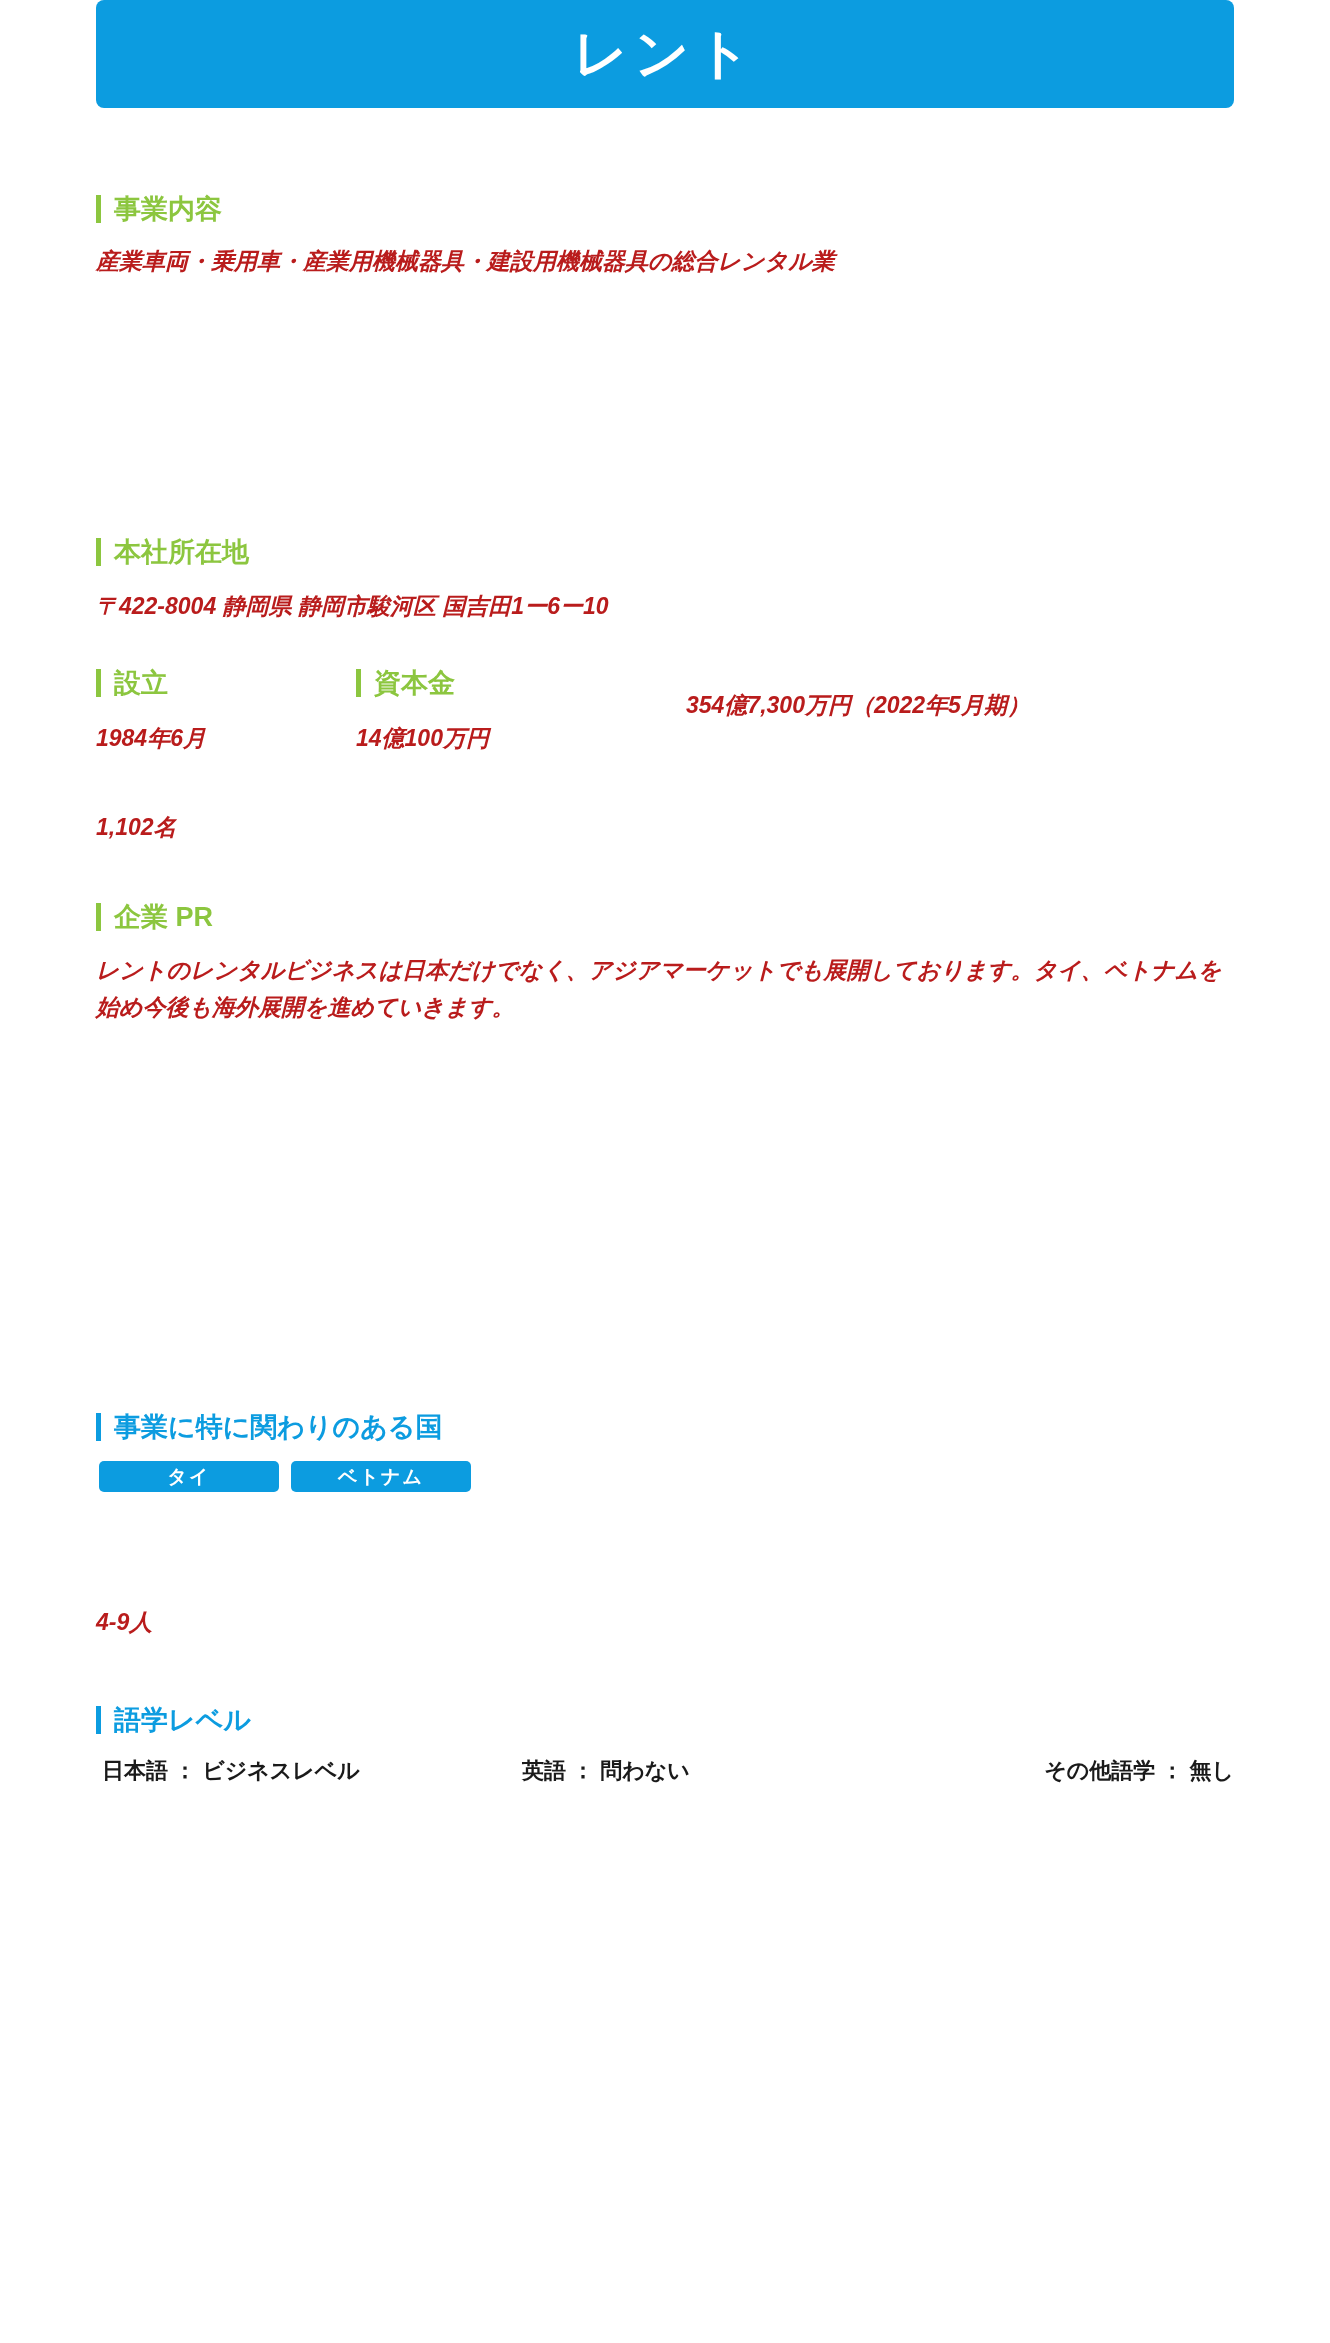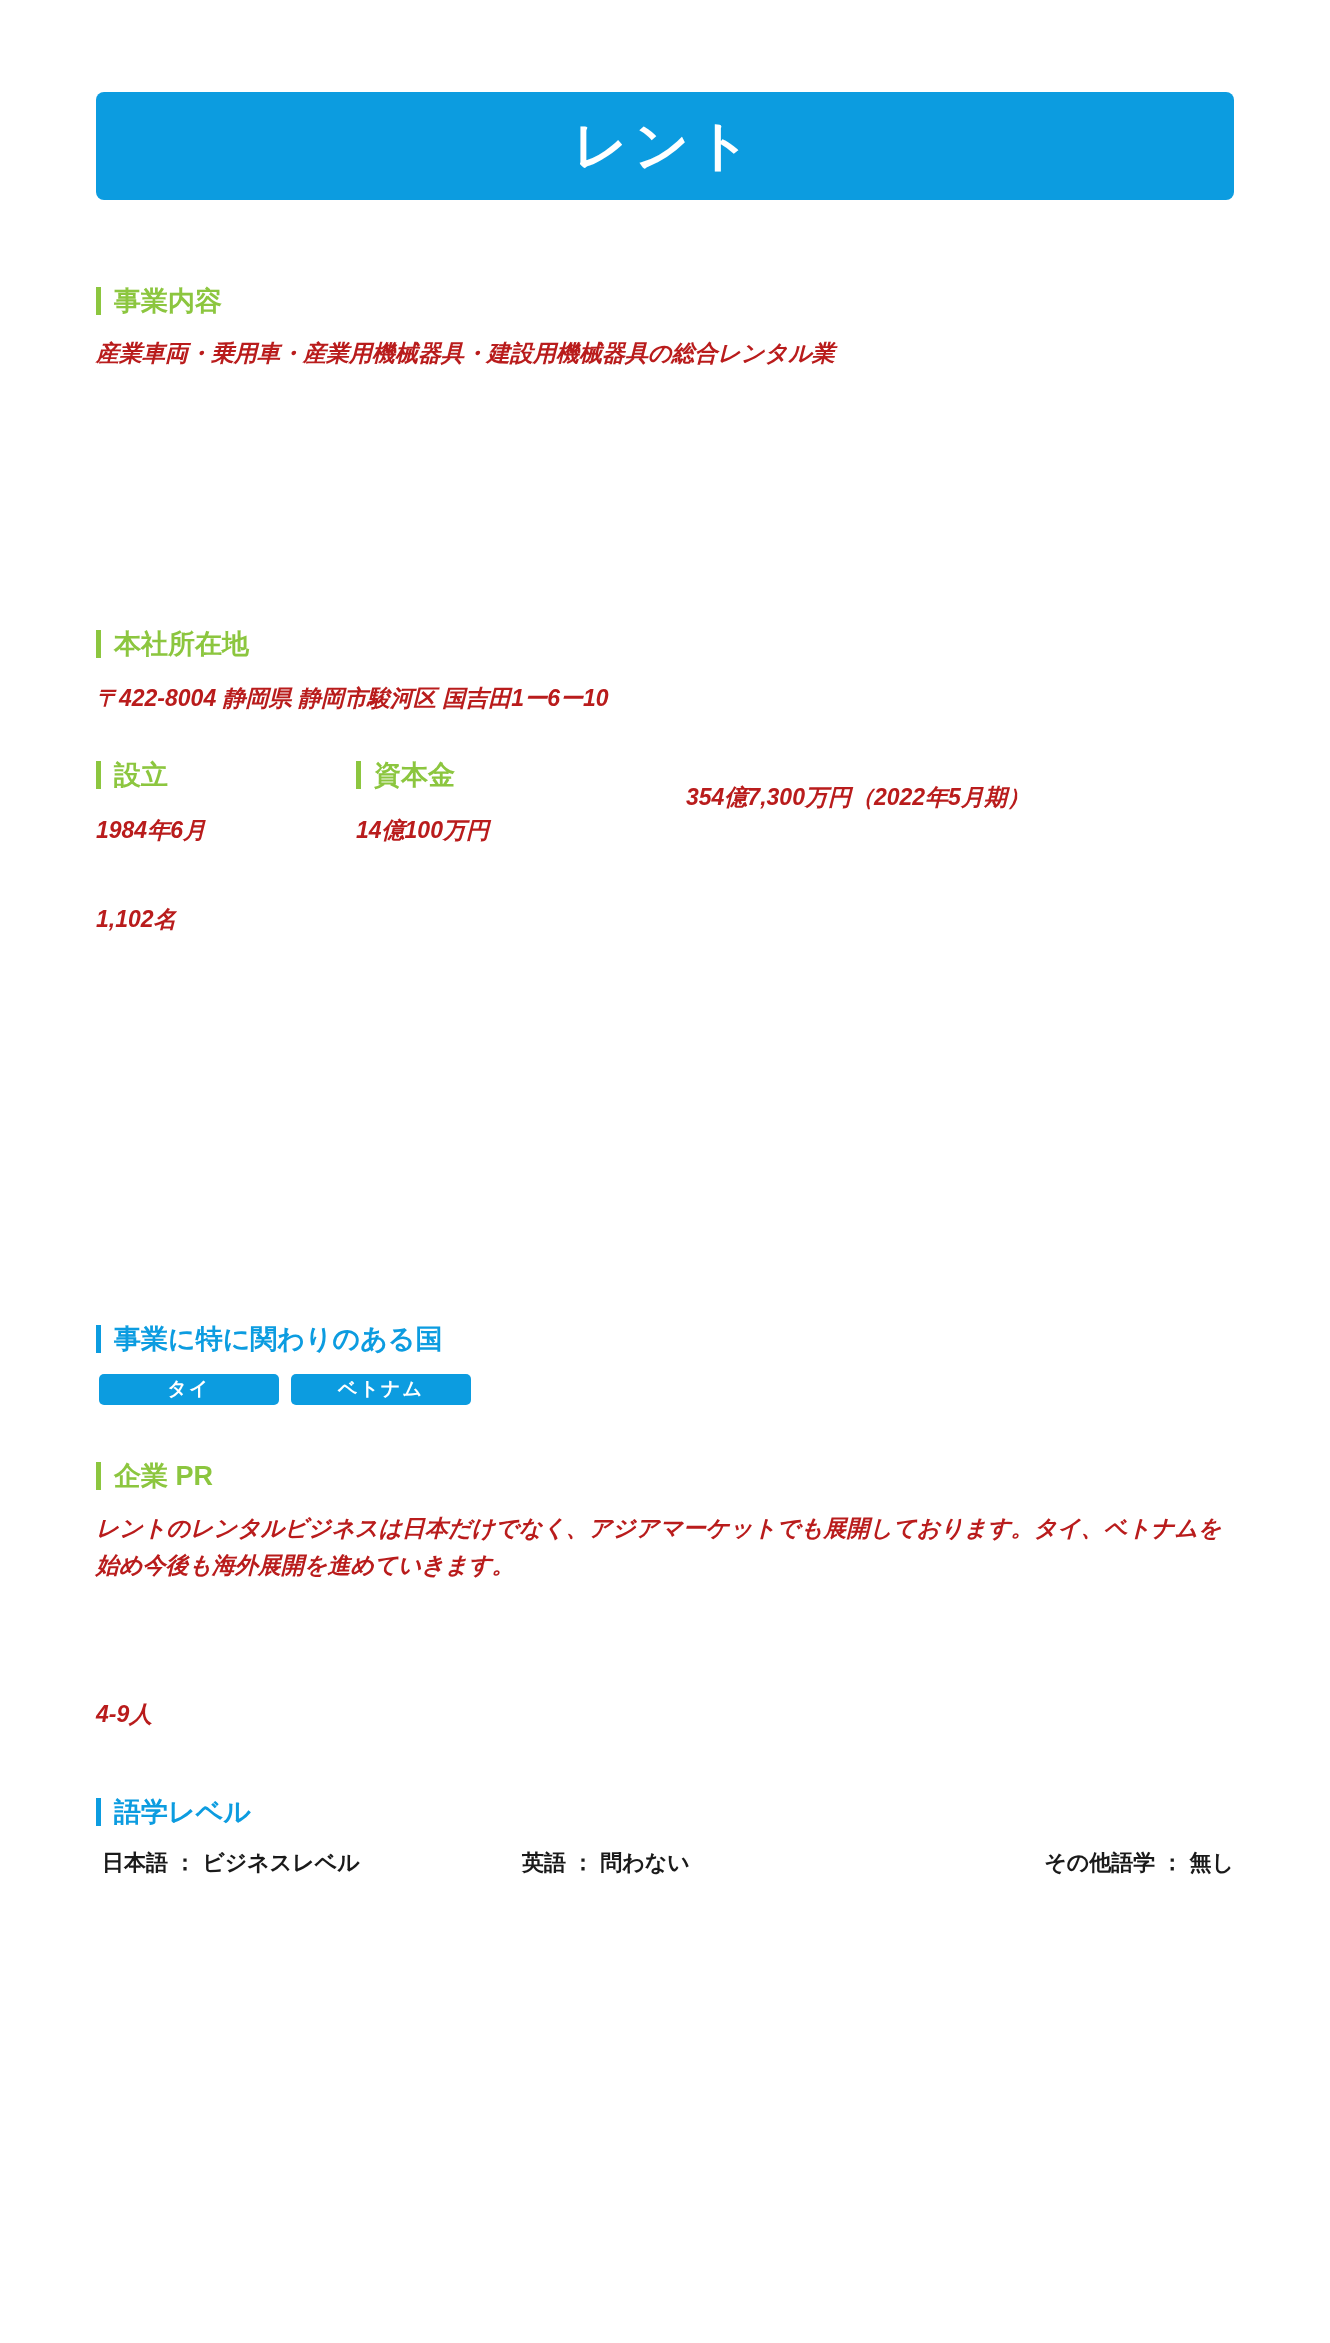--- a/index.html
+++ b/index.html
@@ -17,21 +17,20 @@
   .page {
     position: relative;
     width: 1330px;
     min-height: 2343px;
     box-sizing: border-box;
     padding: 0 96px;
   }
 
   
   .title-banner {
-    margin-top: 92px;
     height: 108px;
     background: #0c9ce0;
     border-radius: 8px;
     display: flex;
     align-items: center;
     justify-content: center;
   }
   .title-banner .title-text {
     color: #ffffff;
     font-size: 54px;
@@ -177,37 +176,37 @@
     </div>
     <div class="fact-col-3">
       <div class="body-text">354億7,300万円（2022年5月期）</div>
     </div>
   </div>
 
   <div class="section block-employees">
     <div class="body-text">1,102名</div>
   </div>
 
+  <div class="section block-pr">
+    <div class="heading green">
+      <span class="bar"></span>
+      <span>企業 PR</span>
+    </div>
+    <div class="body-text">レントのレンタルビジネスは日本だけでなく、アジアマーケットでも展開しております。タイ、ベトナムを始め今後も海外展開を進めていきます。</div>
+  </div>
+
   <div class="section block-countries">
     <div class="heading blue">
       <span class="bar"></span>
       <span>事業に特に関わりのある国</span>
     </div>
     <div class="tag-row">
       <span class="tag">タイ</span>
       <span class="tag">ベトナム</span>
     </div>
-  </div>
-
-  <div class="section block-pr">
-    <div class="heading green">
-      <span class="bar"></span>
-      <span>企業 PR</span>
-    </div>
-    <div class="body-text">レントのレンタルビジネスは日本だけでなく、アジアマーケットでも展開しております。タイ、ベトナムを始め今後も海外展開を進めていきます。</div>
   </div>
 
   <div class="section block-foreign">
     <div class="body-text">4-9人</div>
   </div>
 
   <div class="section block-lang">
     <div class="heading blue">
       <span class="bar"></span>
       <span>語学レベル</span>

